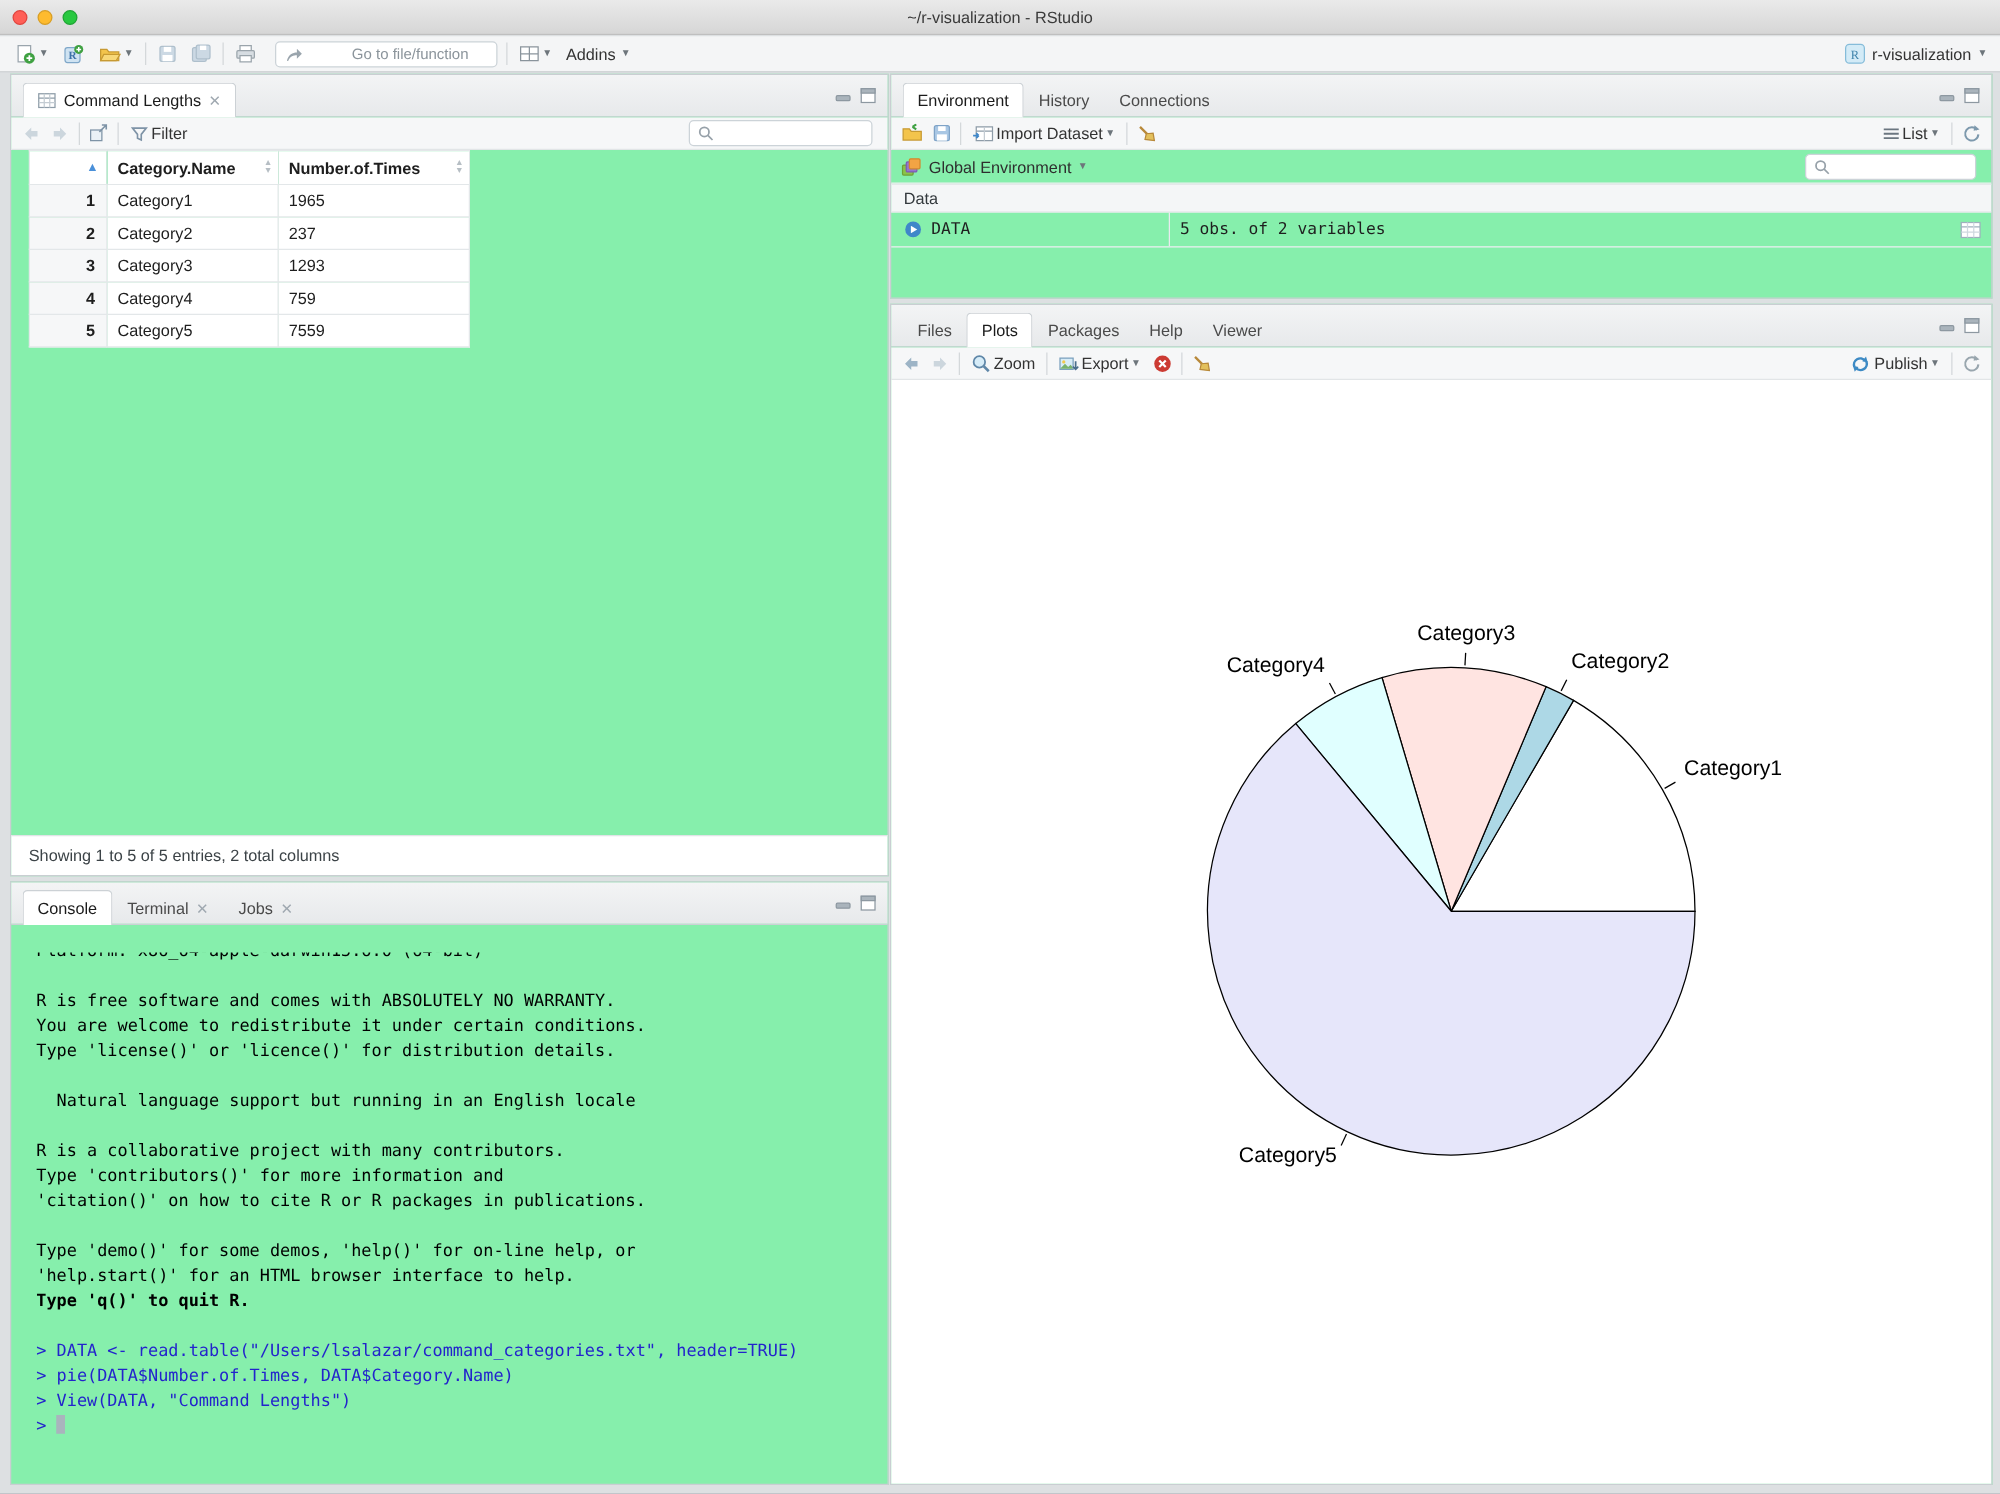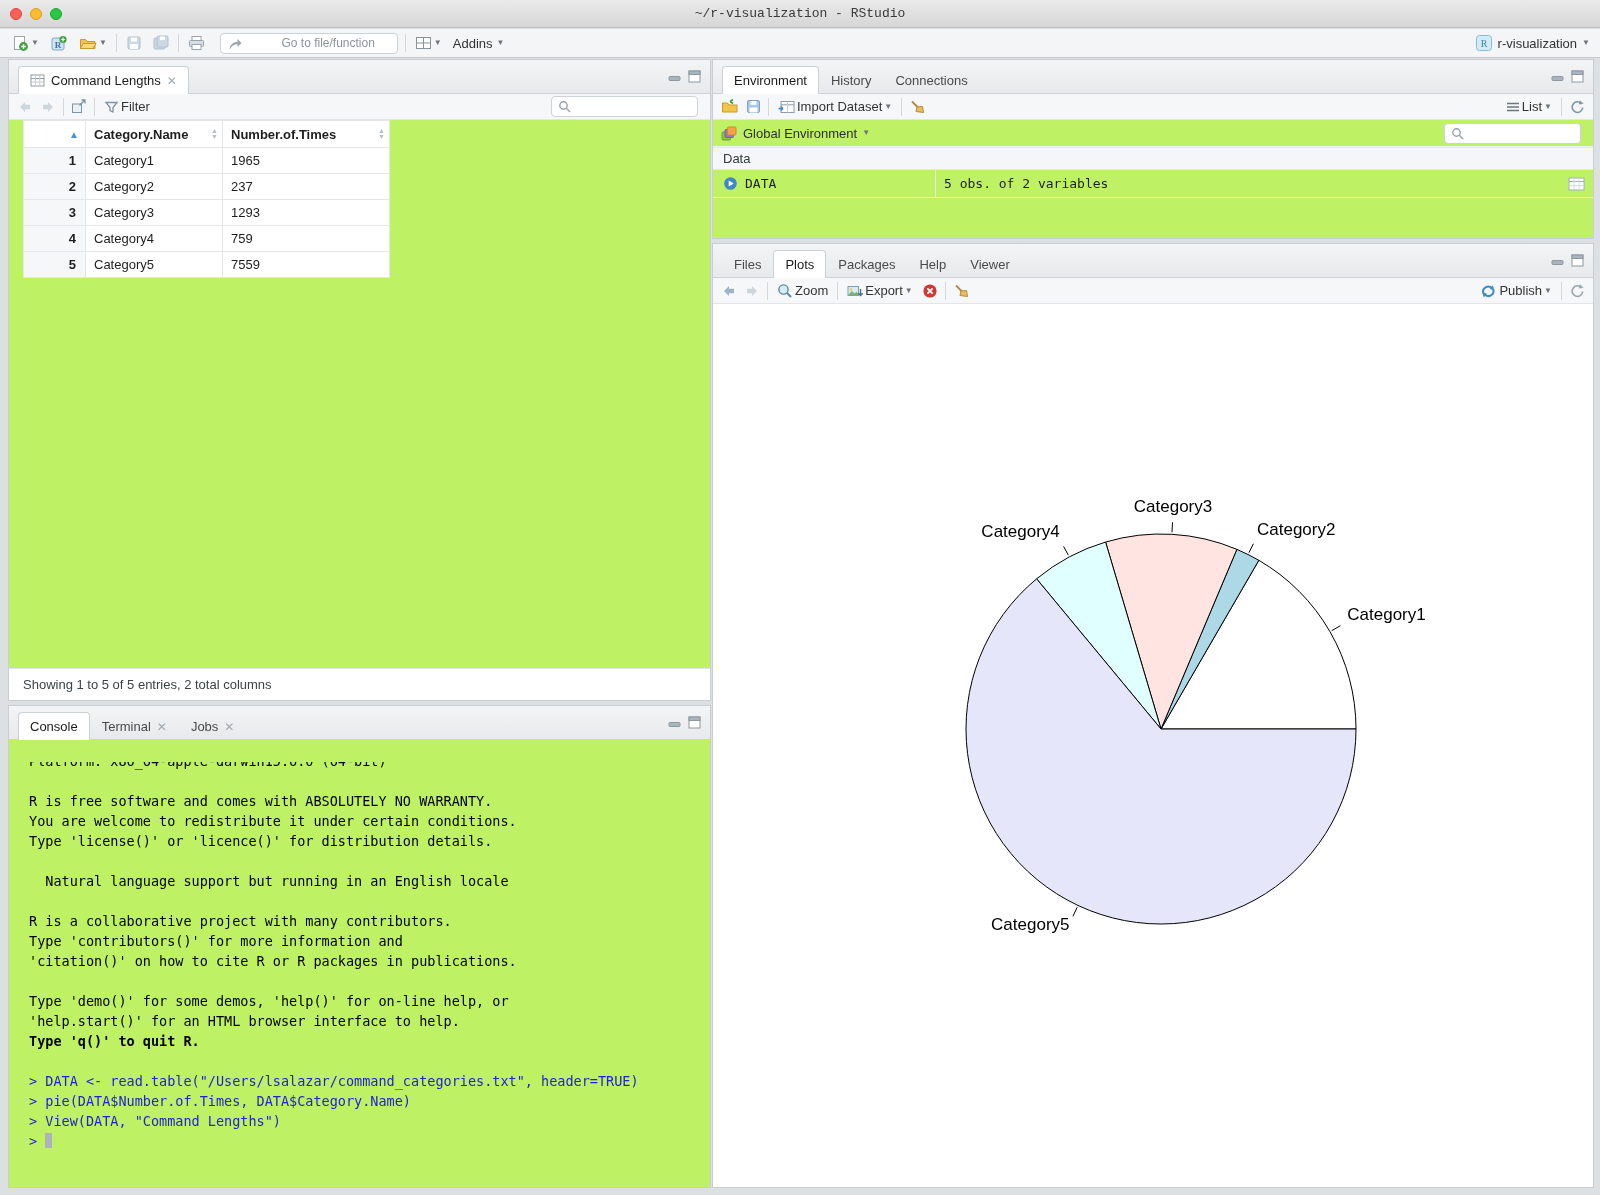--- a/index.html
+++ b/index.html
@@ -8,36 +8,36 @@
           font-family:"Liberation Sans","DejaVu Sans",sans-serif;color:#222;}
   
   .titlebar{position:absolute;left:0;top:0;width:1600px;height:28px;
             background:linear-gradient(#eaeaea,#d6d6d6);border-bottom:1px solid #bfbfbf;}
   .tl-group{position:absolute;left:10px;top:8px;display:flex;gap:8px;}
   .tl{width:12px;height:12px;border-radius:50%;}
   .tl.red{background:#ff5f57;border:1px solid #e0443e;}
   .tl.yellow{background:#febb2e;border:1px solid #d89e24;}
   .tl.green{background:#28c840;border:1px solid #1ea433;}
   .title-text{position:absolute;left:0;right:0;top:0;height:28px;line-height:28px;text-align:center;
-              font-size:13px;color:#3a3a3a;font-family:Liberation Mono, monospace;}
+              font-size:13px;color:#3a3a3a;}
   
   .main-toolbar{position:absolute;left:0;top:29px;width:1600px;height:29px;background:#f4f5f6;
                 border-bottom:1px solid #c6cacd;display:flex;align-items:center;padding:0 10px;gap:7px;}
   .tbtn{display:flex;align-items:center;gap:2px;height:22px;padding:0 2px;}
   .caret{font-size:8px;color:#6d757b;line-height:1;}
   .tsep{width:1px;height:18px;background:#d4d8da;}
   .goto-box{display:flex;align-items:center;gap:5px;width:178px;height:21px;background:#fff;
             border:1px solid #ccd3d8;border-radius:4px;padding:0 7px;margin-left:6px;}
   .goto-box input{border:none;outline:none;font-size:12px;color:#ef4444;width:130px;background:transparent;
                   font-family:"Liberation Sans",sans-serif;text-align:right;}
   .goto-box input::placeholder{color:#8b949b;}
   .addins{font-size:13px;color:#333;display:flex;align-items:center;gap:4px;}
   .project-btn{margin-left:auto;display:flex;align-items:center;gap:5px;font-size:13px;color:#333;}
   
-  .pane{position:absolute;background:#bef264;border:1px solid #c9ced2;}
+  .pane{position:absolute;background:#86efac;border:1px solid #c9ced2;}
   #pane-viewer{left:8px;top:59px;width:703px;height:642px;}
   #pane-console{left:8px;top:705px;width:703px;height:483px;}
   #pane-env{left:712px;top:59px;width:882px;height:180px;}
   #pane-plots{left:712px;top:243px;width:882px;height:945px;}
   .tabstrip{position:absolute;left:0;right:0;top:0;height:34px;background:linear-gradient(#f3f4f5,#e7e9eb);
             border-bottom:1px solid #ccd1d5;display:flex;align-items:flex-end;padding-left:9px;}
   .tab{height:28px;display:flex;align-items:center;gap:6px;padding:0 11px;font-size:13px;color:#4a4a4a;
        border:1px solid transparent;border-bottom:none;border-radius:4px 4px 0 0;margin-bottom:-1px;}
   .tab.active{background:#fff;border-color:#ccd1d5;color:#1b1b1b;font-weight:400;}
   .tab .x{font-size:12px;color:#9fa8b0;}
@@ -46,21 +46,21 @@
          display:flex;align-items:center;padding:0 8px;gap:7px;font-size:13px;color:#333;}
   .search{display:flex;align-items:center;background:#fff;border:1px solid #ccd3d8;border-radius:4px;
           height:21px;padding:0 6px;gap:4px;}
   .search input{border:none;outline:none;font-size:12px;width:100px;background:transparent;}
   
   .dv-table{position:absolute;top:60px;left:14px;border-collapse:collapse;font-size:13px;color:#1e1e1e;}
   .dv-table th,.dv-table td{border:1px solid #e3e7e9;background:#fff;}
   .dv-table th{height:27px;font-weight:700;text-align:left;padding:0 20px 0 8px;position:relative;}
   .dv-table td{height:26px;padding:0 8px;}
   .dv-table td.cnum{background:#f6f7f8;text-align:right;font-weight:700;padding-right:9px;}
-  th.hnum{width:62px;} th.hname{width:137px;margin-top:32px;} th.htimes{width:167px;}
+  th.hnum{width:62px;} th.hname{width:137px;margin-top:32px;} th.htimes{width:153px;}
   .sortpair{position:absolute;right:4px;top:50%;transform:translateY(-50%);display:flex;flex-direction:column;
             font-size:7px;line-height:6px;color:#b6bec4;}
   .sortasc{position:absolute;right:6px;top:50%;transform:translateY(-50%);font-size:10px;color:#4a90d9;}
   .dv-status{position:absolute;left:0;right:0;bottom:0;height:32px;border-top:1px solid #e0e4e6;background:#fff;
              display:flex;align-items:center;padding-left:14px;font-size:13px;color:#3c4347;}
   
   .console-path{position:absolute;top:34px;left:0;right:0;height:22px;display:flex;align-items:center;
                 padding:0 10px;gap:6px;font-size:12.5px;color:#5d6e79;background:#f4f6f7;}
   .console-body{position:absolute;top:56px;bottom:0;left:0;right:0;overflow:hidden;padding-left:20px;
                 font-family:"DejaVu Sans Mono","Liberation Mono",monospace;font-size:13.5px;line-height:20px;}

